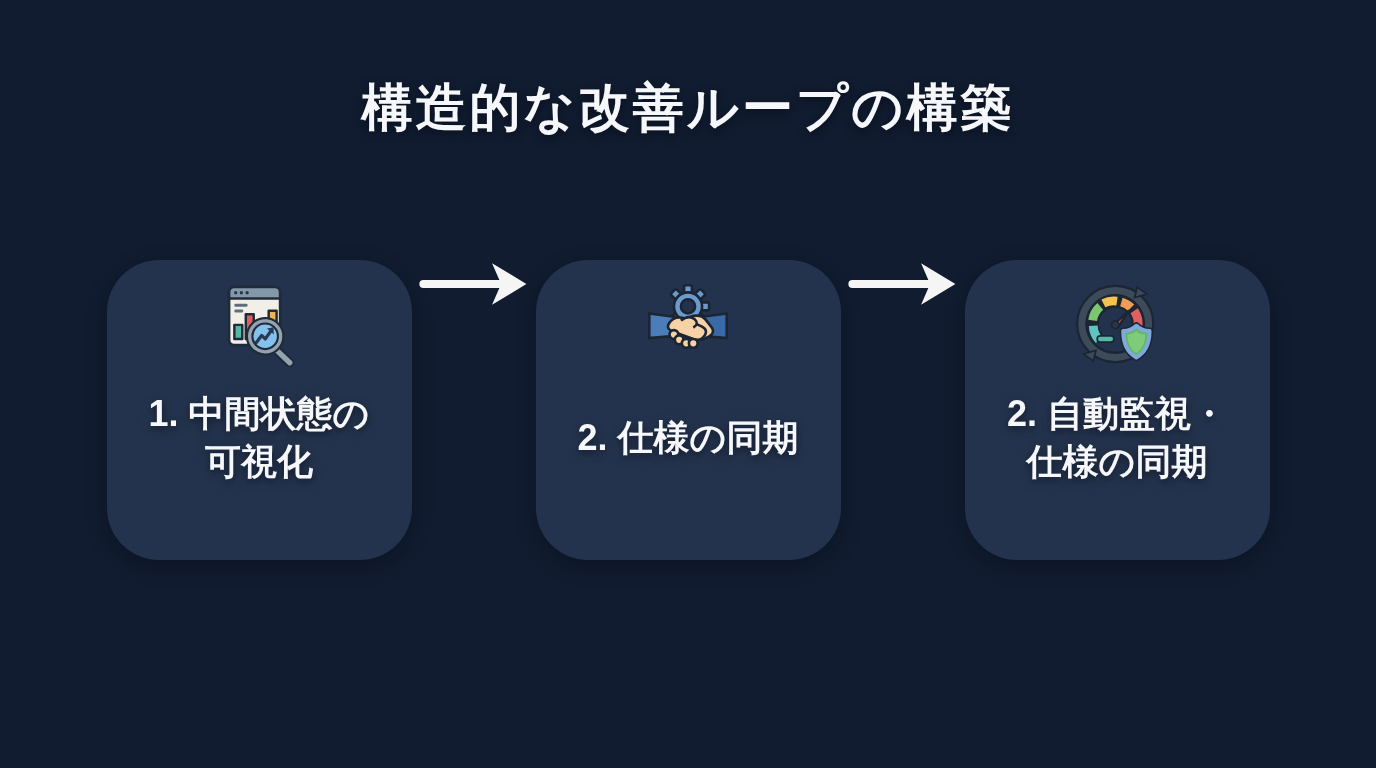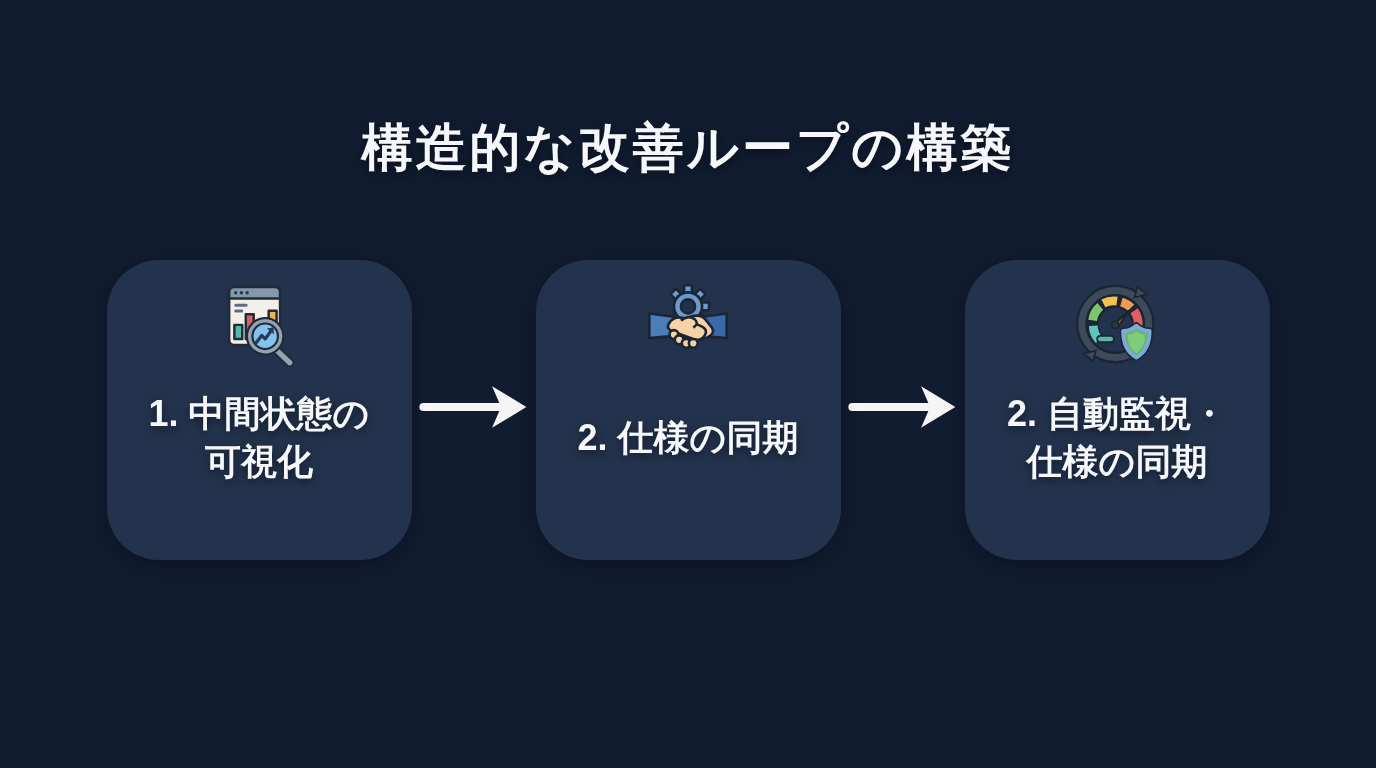--- a/index.html
+++ b/index.html
@@ -8,25 +8,24 @@
     background: var(--background, #111c30);
     font-family: "Liberation Sans", "DejaVu Sans", sans-serif;
     overflow: hidden; position: relative;
   }
   .slide-title {
     position: absolute; top: 74px; left: 0; right: 0;
     text-align: center;
     color: var(--text, #f5f7fa);
     font-size: 51px; font-weight: 700; letter-spacing: 3px;
     text-shadow: 0 3px 10px rgba(4, 9, 18, 0.6);
-    margin-top: 40px;
   }
   .flow {
     position: absolute; top: 260px; left: 0; right: 0;
-    display: flex; justify-content: center; align-items: center;
+    display: flex; justify-content: center; align-items: flex-start;
   }
   .step-card {
     width: 305px; height: 300px;
     background: var(--card, #24334d);
     border-radius: 52px;
     box-sizing: border-box;
     padding-top: 20px;
     display: flex; flex-direction: column; align-items: center;
     box-shadow: 0 6px 20px rgba(4, 9, 18, 0.35);
   }

